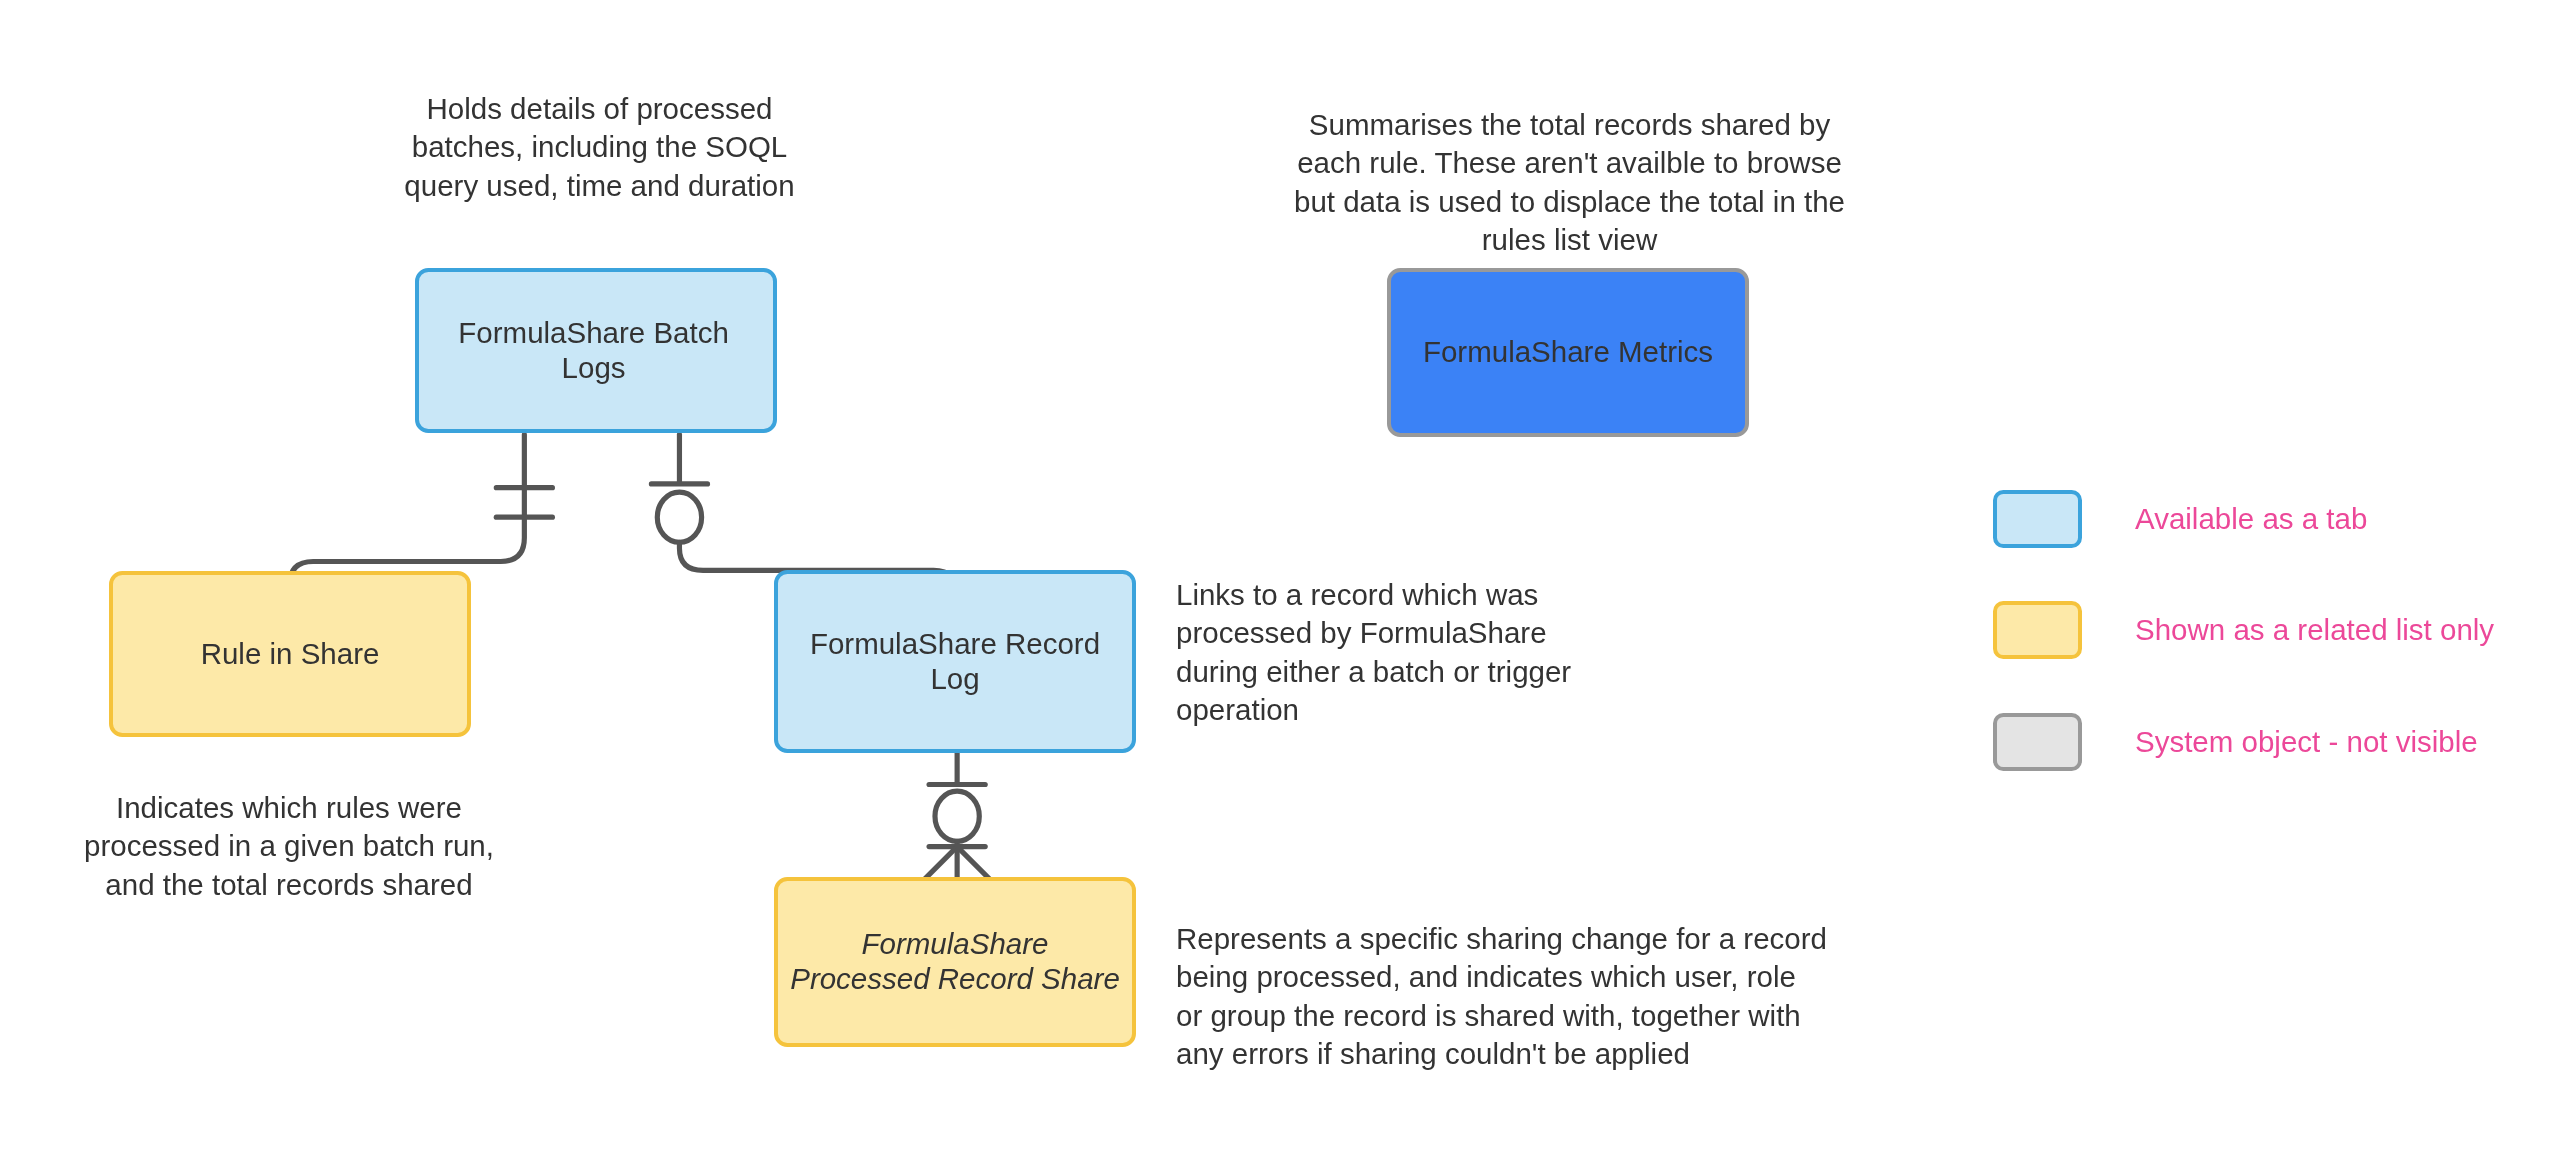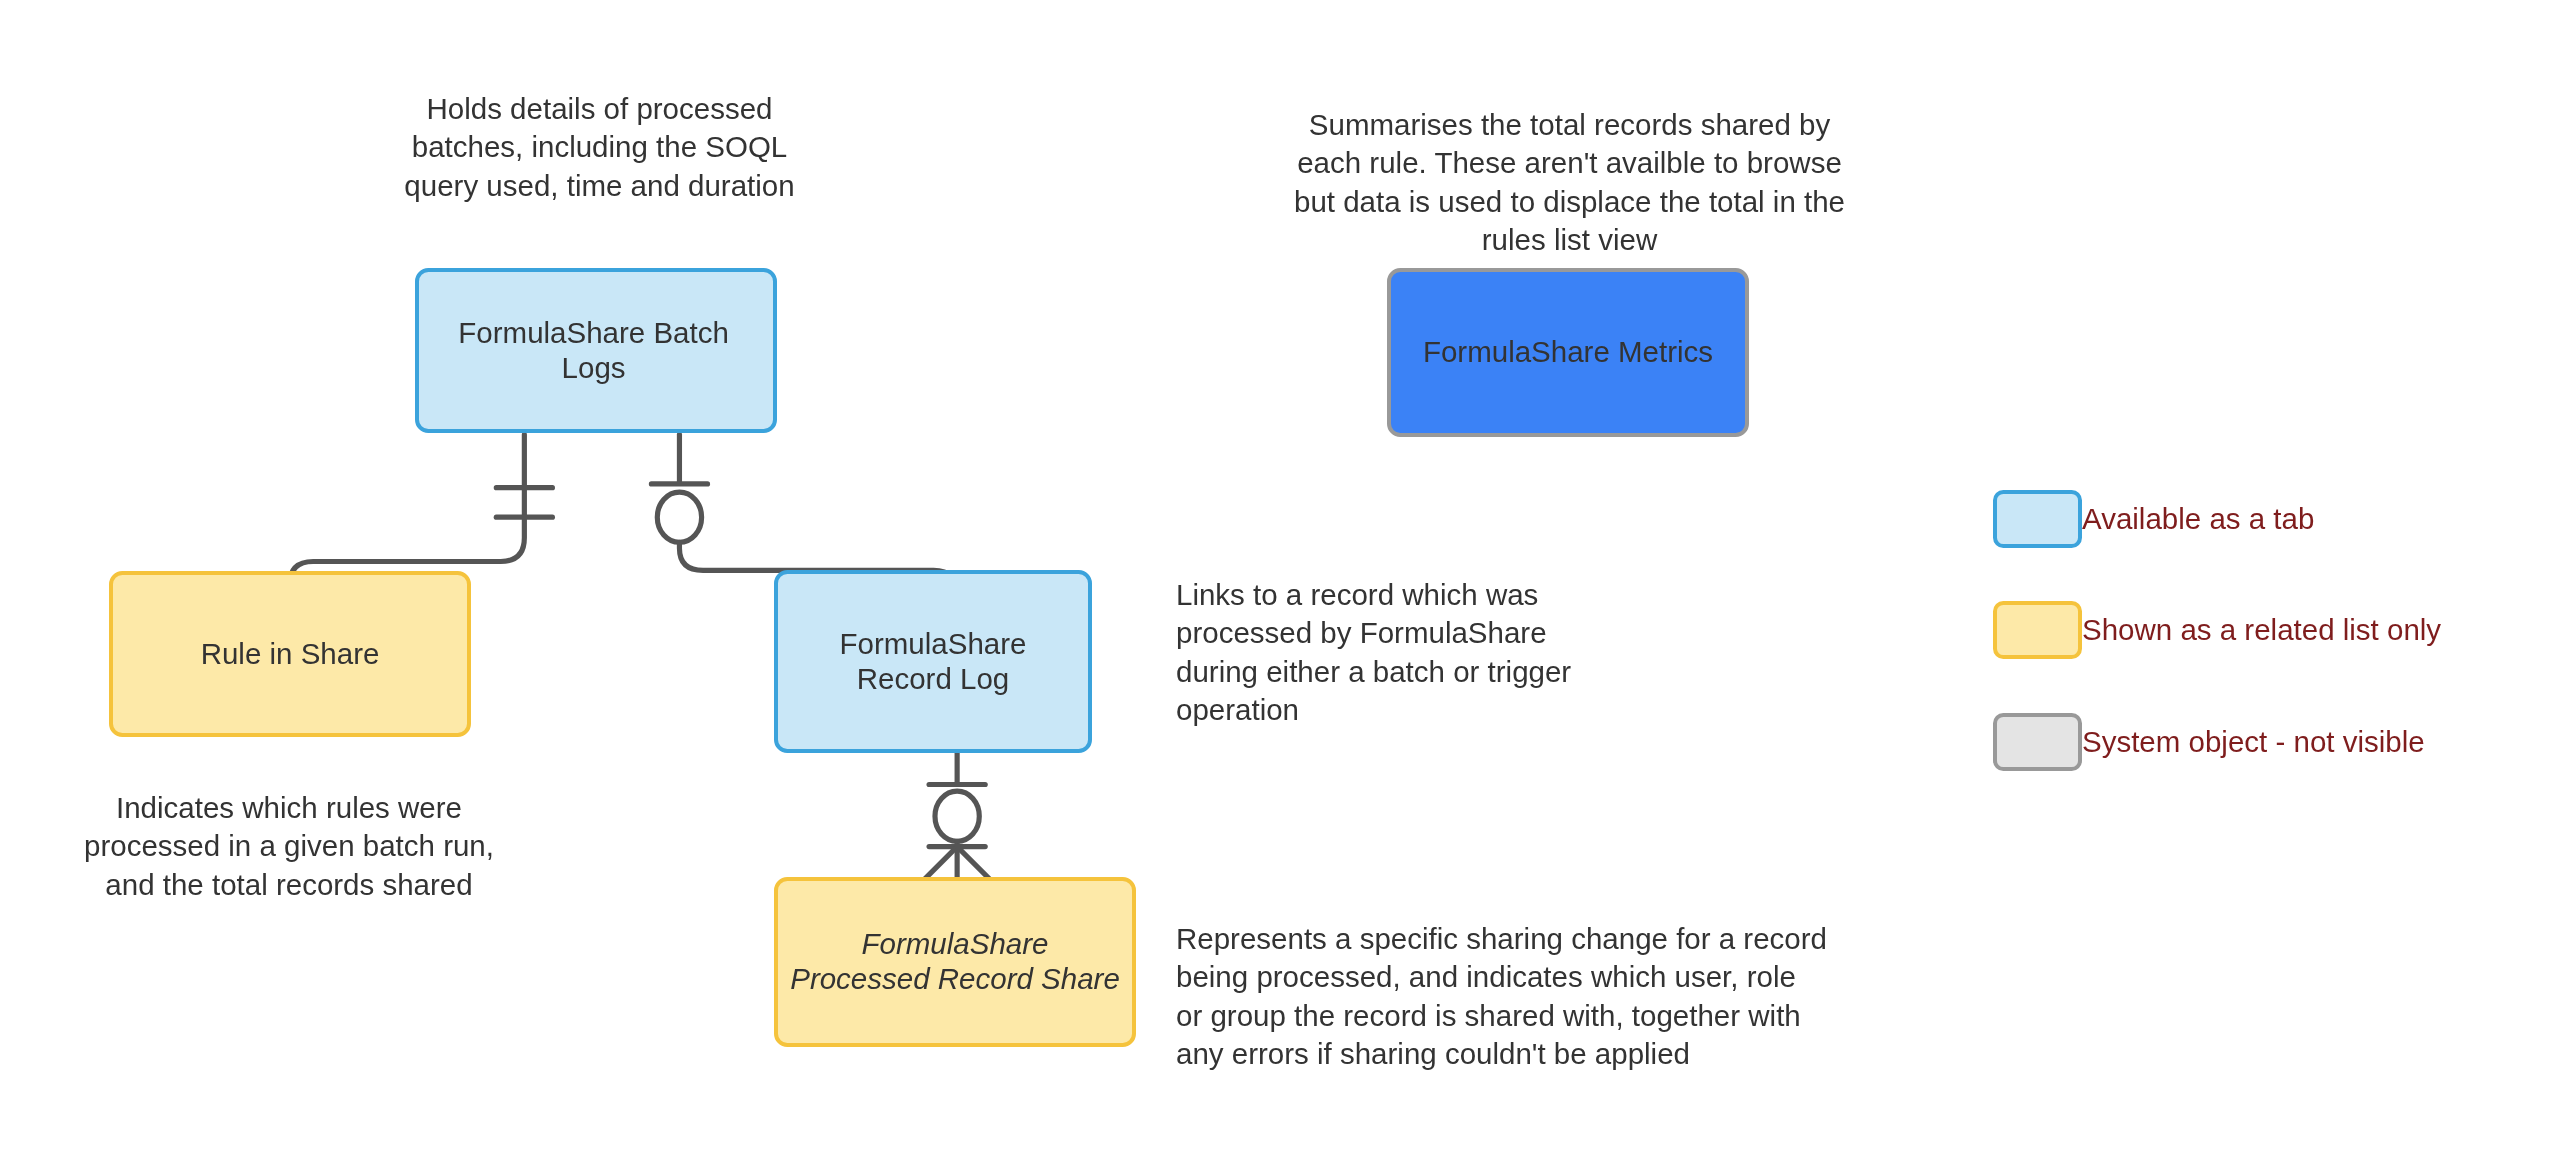--- a/index.html
+++ b/index.html
@@ -32,21 +32,21 @@
 
   .legend{position:absolute;}
   .legend-row{position:absolute;display:flex;align-items:center;}
   .legend-swatch{
     width:89px;height:58px;box-sizing:border-box;border-radius:10.3px;
     border-width:4.4px;border-style:solid;flex:0 0 auto;
   }
   .legend-swatch.blue{background:#c9e7f7;border-color:#3ba3dc;}
   .legend-swatch.yellow{background:#fde9a8;border-color:#f5c33c;}
   .legend-swatch.grey{background:#e4e4e4;border-color:#999999;}
-  .legend-label{font-size:29.5px;line-height:1.2;color:#7f1d1d;white-space:nowrap;}
+  .legend-label{margin-left:53px;font-size:29.5px;line-height:1.2;color:#ec4899;white-space:nowrap;}
 </style>
 </head>
 <body>
 
 <div id="canvas">
 
   <svg id="wires" viewBox="0 0 3488 1562" xmlns="http://www.w3.org/2000/svg">
     <g fill="none" stroke="#555555" stroke-width="7" stroke-linecap="round" stroke-linejoin="round">
 
       <g>
@@ -111,21 +111,21 @@
 or group the record is shared with, together with
 any errors if sharing couldn't be applied</div>
 
   <div class="node blue" style="left:415px;top:268px;width:362px;height:165px;padding-left:7px;">FormulaShare Batch
 Logs</div>
 
   <div class="node grey" style="left:1387px;top:268px;width:362px;height:169px;">FormulaShare Metrics</div>
 
   <div class="node yellow" style="left:109px;top:571px;width:362px;height:166px;">Rule in Share</div>
 
-  <div class="node blue" style="left:774px;top:570px;width:318px;height:183px;">FormulaShare Record
+  <div class="node blue" style="left:774px;top:570px;width:362px;height:183px;">FormulaShare Record
 Log</div>
 
   <div class="node yellow" style="left:774px;top:877px;width:362px;height:170px;font-style:italic;">FormulaShare
 Processed Record Share</div>
 
   <div class="legend">
 
     <div class="legend-row" style="left:1993px;top:490px;">
       <div class="legend-swatch blue"></div>
       <div class="legend-label">Available as a tab</div>

